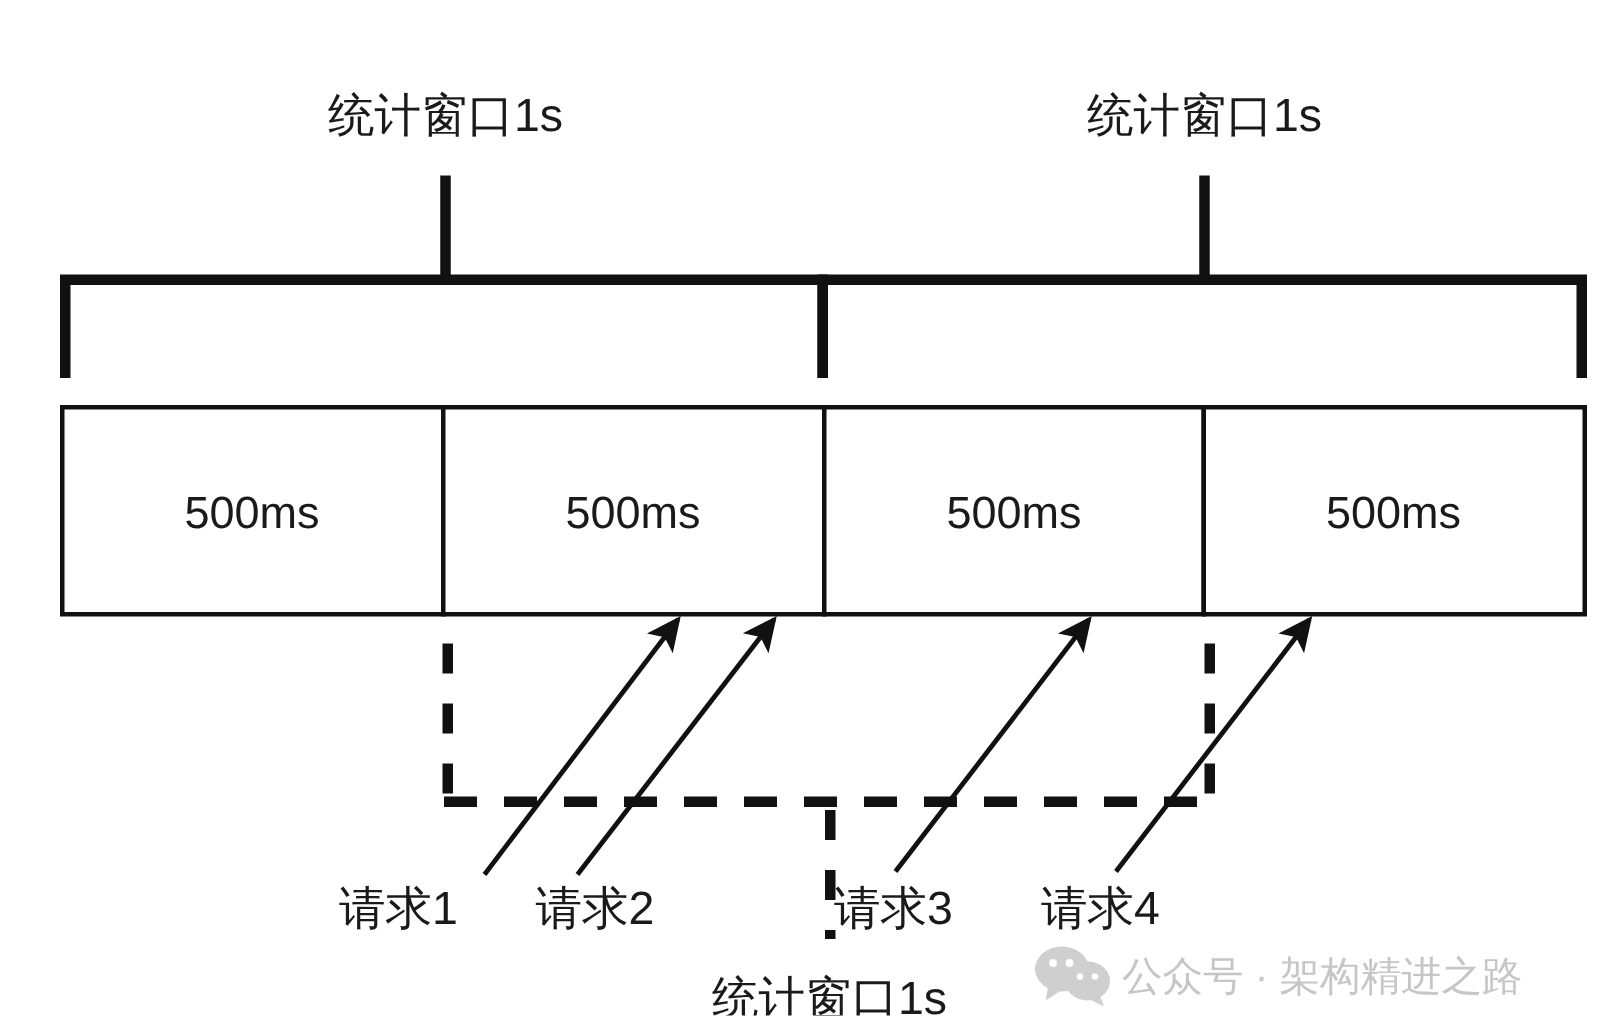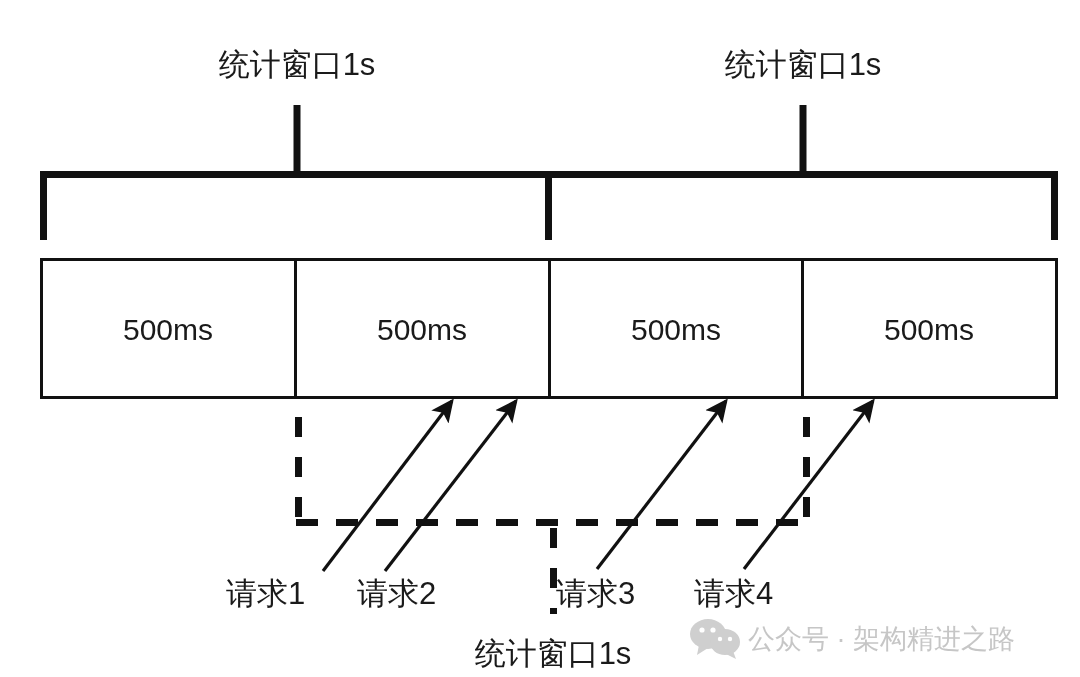--- a/index.html
+++ b/index.html
@@ -9,21 +9,21 @@
   }
   body {
     width: 1080px;
     height: 677px;
     overflow: hidden;
     font-family: "Liberation Sans", "DejaVu Sans", sans-serif;
     position: relative;
   }
   #diagram-root {
     position: absolute;
-    top: 0; left: 0;
+    top: 12px; left: 0;
     width: 1080px;
     height: 535px;
   }
   svg.canvas {
     display: block;
     width: 1080px;
     height: 677px;
   }
   text {
     font-family: "Liberation Sans", "DejaVu Sans", sans-serif;

